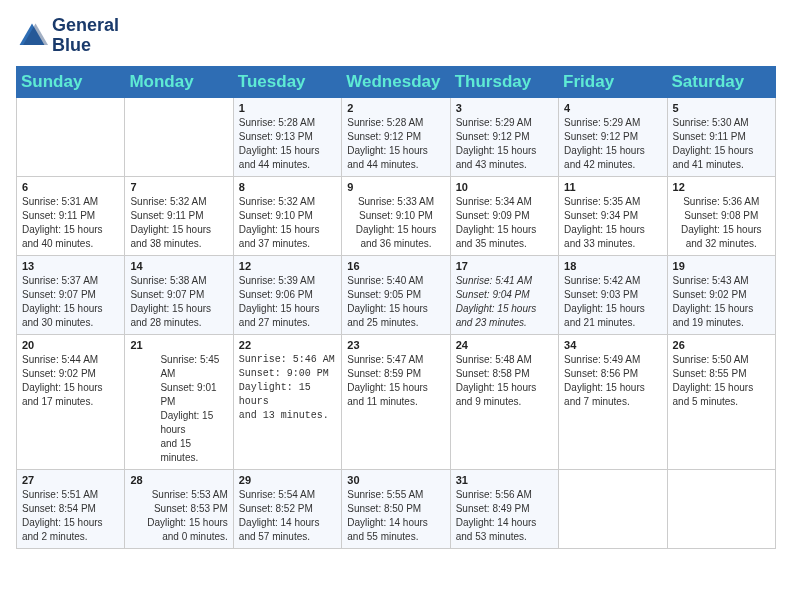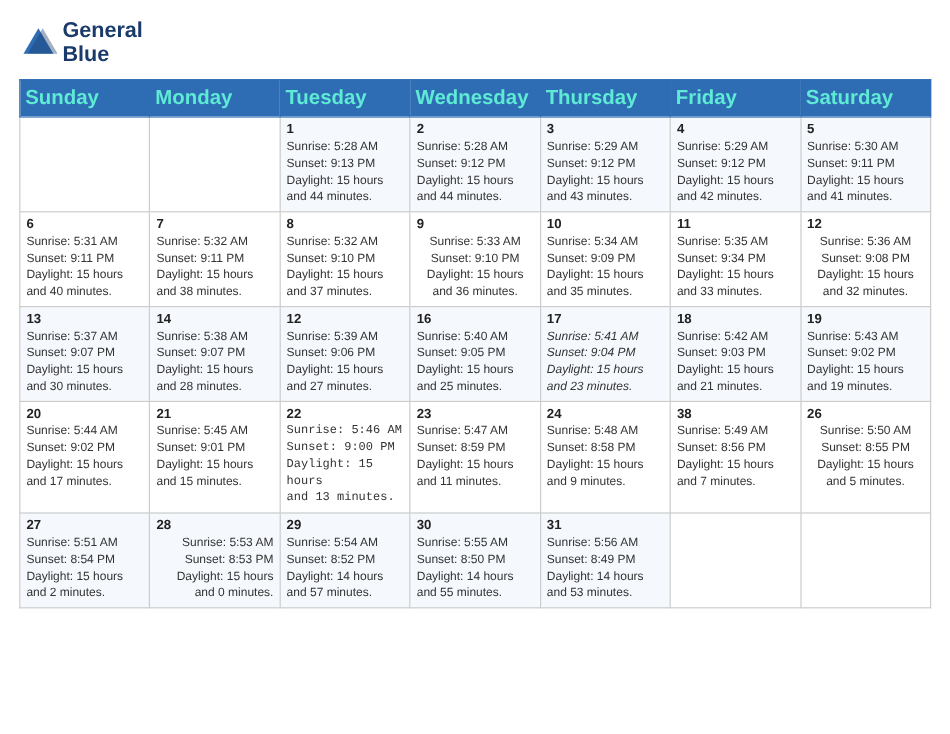--- a/index.html
+++ b/index.html
@@ -267,21 +267,21 @@
       <tr>
         <td>
           <span class="day-number">20</span>
           <div class="day-info" style="white-space: pre-line;">Sunrise: 5:44 AM
 Sunset: 9:02 PM
 Daylight: 15 hours
 and 17 minutes.</div>
         </td>
         <td>
           <span class="day-number">21</span>
-          <div class="day-info" style="white-space: pre-line;">Sunrise: 5:45 AM
+          <div class="day-info" style="white-space: pre-line; margin-left: 30px;">Sunrise: 5:45 AM
 Sunset: 9:01 PM
 Daylight: 15 hours
 and 15 minutes.</div>
         </td>
         <td>
           <span class="day-number">22</span>
           <div class="day-info" style="white-space: pre-line; font-family: Liberation Mono, monospace;">Sunrise: 5:46 AM
 Sunset: 9:00 PM
 Daylight: 15 hours
 and 13 minutes.</div>
@@ -294,29 +294,29 @@
 and 11 minutes.</div>
         </td>
         <td>
           <span class="day-number">24</span>
           <div class="day-info" style="white-space: pre-line;">Sunrise: 5:48 AM
 Sunset: 8:58 PM
 Daylight: 15 hours
 and 9 minutes.</div>
         </td>
         <td>
-          <span class="day-number">38</span>
+          <span class="day-number">34</span>
           <div class="day-info" style="white-space: pre-line;">Sunrise: 5:49 AM
 Sunset: 8:56 PM
 Daylight: 15 hours
 and 7 minutes.</div>
         </td>
         <td>
           <span class="day-number">26</span>
-          <div class="day-info" style="white-space: pre-line; text-align: center;">Sunrise: 5:50 AM
+          <div class="day-info" style="white-space: pre-line;">Sunrise: 5:50 AM
 Sunset: 8:55 PM
 Daylight: 15 hours
 and 5 minutes.</div>
         </td>
       </tr>
       <tr>
         <td>
           <span class="day-number">27</span>
           <div class="day-info" style="white-space: pre-line;">Sunrise: 5:51 AM
 Sunset: 8:54 PM

